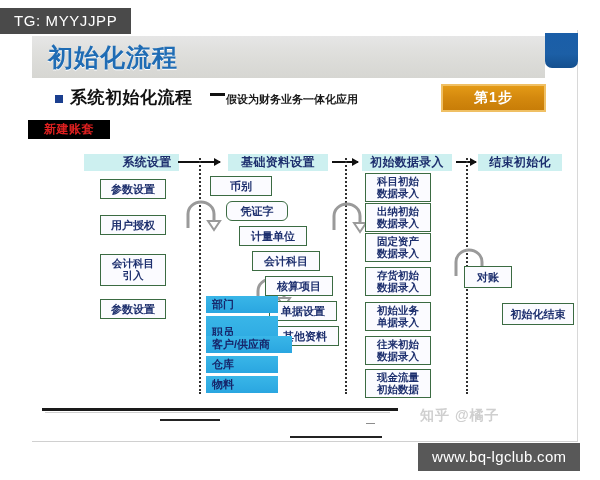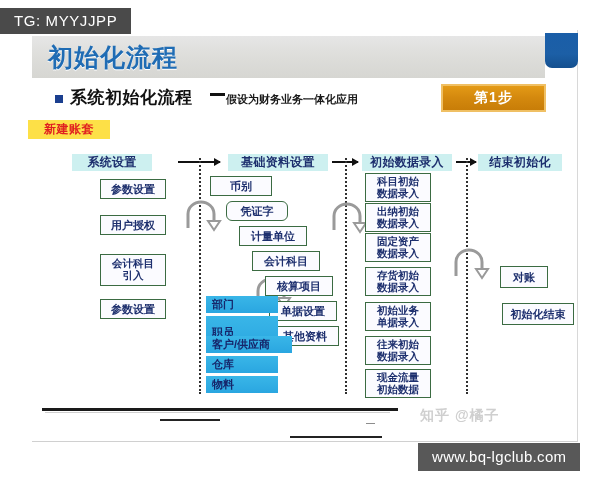--- a/index.html
+++ b/index.html
@@ -74,21 +74,21 @@
     border:2px solid #f0c064;
     box-sizing:border-box;
     color:#ffffff;font-weight:bold;font-size:14px;
     display:flex;align-items:center;justify-content:center;
     letter-spacing:1px;
   }
 
   
   .newset{
     position:absolute;left:28px;top:120px;width:82px;height:19px;
-    background:#fde047;
+    background:#000000;
     color:#e02020;font-weight:bold;font-size:12px;
     display:flex;align-items:center;justify-content:center;
     letter-spacing:.5px;
   }
 
   
   .flow{position:absolute;left:32px;top:150px;width:546px;height:258px;}
 
   .col-head{
     position:absolute;height:17px;
@@ -179,21 +179,21 @@
   <div class="bullet"></div>
   <div class="sub-main">系统初始化流程</div>
   <div class="sub-dash"></div>
   <div class="sub-small">假设为财务业务一体化应用</div>
   <div class="step-badge">第1步</div>
 
   <div class="newset">新建账套</div>
 
   <div class="flow">
 
-    <div class="col-head" style="left:40px;top:4px;width:80px;">系统设置</div>
+    <div class="col-head" style="left:52px;top:4px;width:64px;padding-left:31px;">系统设置</div>
     <div class="col-head" style="left:196px;top:4px;width:100px;">基础资料设置</div>
     <div class="col-head" style="left:330px;top:4px;width:90px;">初始数据录入</div>
     <div class="col-head" style="left:446px;top:4px;width:84px;">结束初始化</div>
 
     <div class="conn" style="left:146px;top:11px;width:42px;"></div>
     <div class="conn" style="left:300px;top:11px;width:26px;"></div>
     <div class="conn" style="left:424px;top:11px;width:20px;"></div>
 
     <div class="vdot" style="left:167px;top:8px;height:236px;"></div>
     <div class="vdot" style="left:313px;top:8px;height:236px;"></div>
@@ -252,21 +252,21 @@
 数据录入</div>
     <div class="node two" style="left:333px;top:117px;width:66px;height:29px;">存货初始
 数据录入</div>
     <div class="node two" style="left:333px;top:152px;width:66px;height:29px;">初始业务
 单据录入</div>
     <div class="node two" style="left:333px;top:186px;width:66px;height:29px;">往来初始
 数据录入</div>
     <div class="node two" style="left:333px;top:219px;width:66px;height:29px;">现金流量
 初始数据</div>
 
-    <div class="node" style="left:468px;top:116px;width:48px;height:22px;">对账</div>
+    <div class="node" style="left:432px;top:116px;width:48px;height:22px;">对账</div>
     <div class="node" style="left:470px;top:153px;width:72px;height:22px;">初始化结束</div>
   </div>
 
   <div class="rule-main"></div>
   <div class="rule-sub"></div>
   <div class="rule-small1"></div>
   <div class="rule-small2"></div>
   <div class="rule-tiny"></div>
 
   <div class="zhihu-wm">知乎 @橘子</div>

